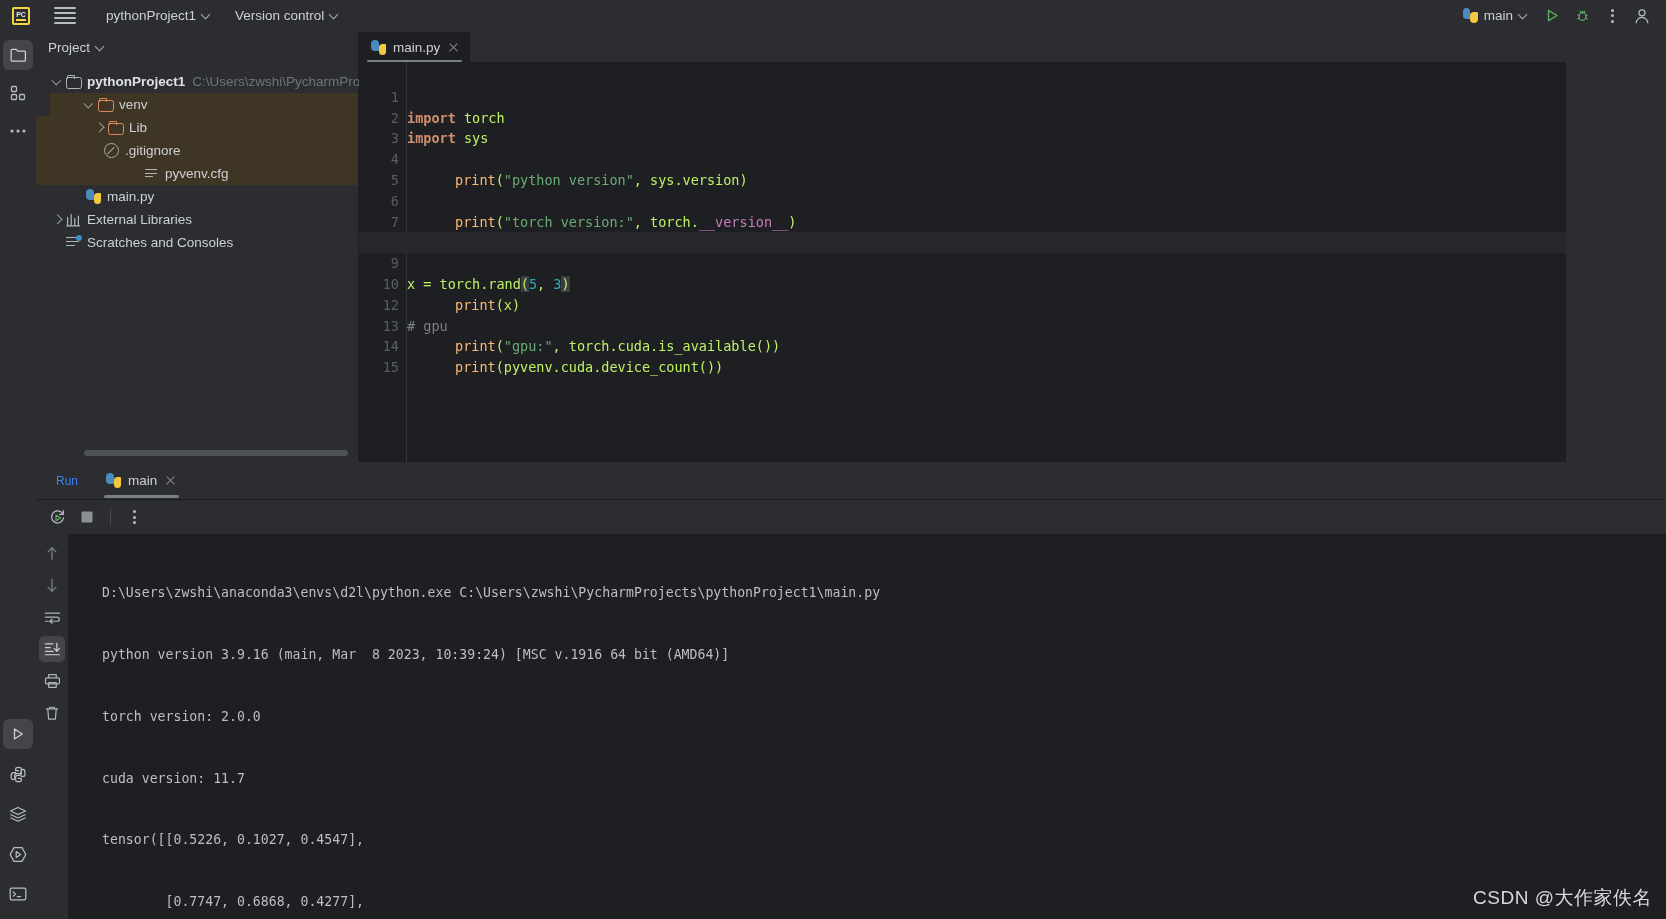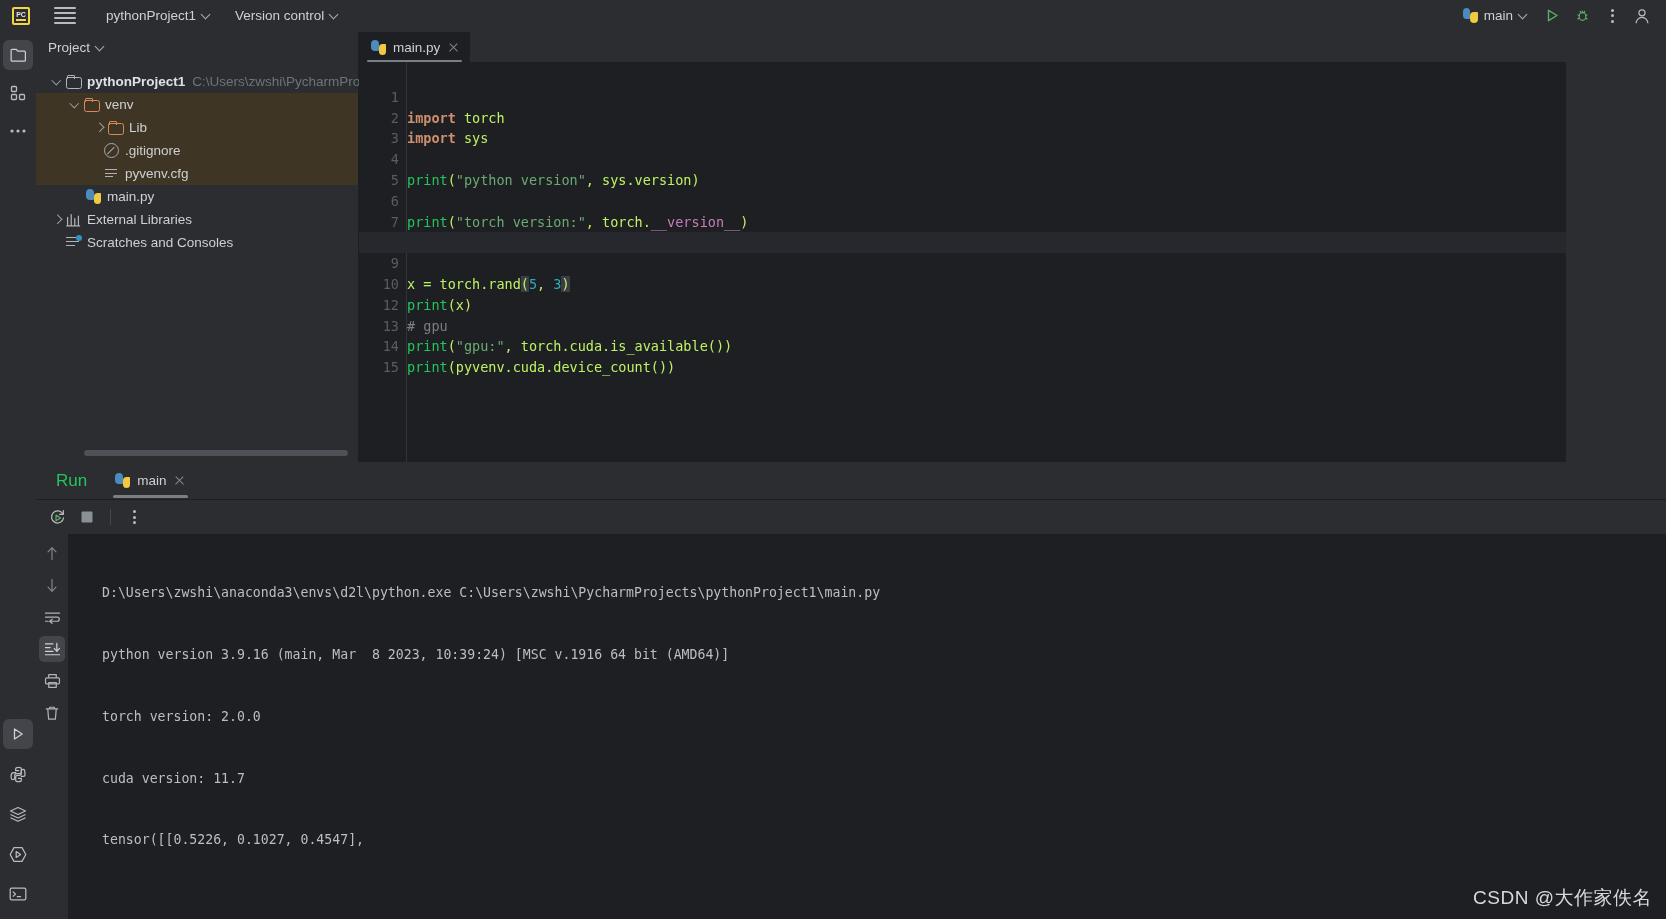--- a/index.html
+++ b/index.html
@@ -139,37 +139,37 @@
   .codeline .num {
     position:absolute; left:0; width:40px; text-align:right; color:#595d63;
   }
   .codeline .txt { position:absolute; left:48px; color:#bcbec4; }
   .codeline.caret { background:#26282e; }
   .codeline.caret::before {
     content:""; position:absolute; left:0; top:0; bottom:0; width:1307px; background:#26282e; z-index:-1;
   }
   .gutter-rule { position:absolute; left:47px; top:0; bottom:0; width:1px; background:#313438; }
   .kw   { color:#cf8e6d;font-weight:bold; }
-  .fn   { color:#22c55e; }
+  .fn   { color:#fdba74;margin-left:48px; }
   .str  { color:#6aab73; }
   .num2 { color:#2aacb8; }
   .dun  { color:#c77dbb; }
   .cmt  { color:#7a7e85; }
   .pn   { color:#bef264; }
   .brhl { background:#3a3d43; }
   .right-gut { position:absolute; right:0; top:0; width:100px; height:400px; background:#2b2d30; }
   .ed-right-edge { position:absolute; left:1207px; top:0; width:1px; height:400px; background:#313438; }
 
   
   .runpanel { position:absolute; left:36px; top:462px; width:1630px; height:457px; background:#1e1f22; }
   .run-tabs {
     height:38px; background:#2b2d30; display:flex; align-items:center; padding-left:10px; gap:4px;
     border-bottom:1px solid #1e1f22;
   }
-  .run-title { color:#22c55e; font-size:17px; padding:0 14px 0 10px; font-weight:400; }
+  .run-title { color:#3b82f6; font-size:12px; padding:0 14px 0 10px; font-weight:400; }
   .run-tab {
     display:flex; align-items:center; gap:7px; padding:0 10px; height:38px;
     color:#cdd0d4; font-size:13.5px; position:relative;
   }
   .run-tab::after { content:""; position:absolute; left:8px; right:8px; bottom:2px; height:2.5px; background:#7a7f87; border-radius:2px; }
   .run-toolbar-top {
     position:absolute; left:0; top:38px; width:1630px; height:34px; background:#2b2d30;
     display:flex; align-items:center; padding-left:8px; gap:4px;
   }
   .sep-v { width:1px; height:16px; background:#45484d; margin:0 6px; }
@@ -312,39 +312,39 @@
     </div>
     <div class="tree">
 
       <div class="trow" style="padding-left:14px;">
         <span class="twist d"></span>
         <span class="folder"></span>
         <span class="tlabel bold">pythonProject1</span>
         <span class="tpath">C:\Users\zwshi\PycharmProject</span>
       </div>
 
-      <div class="trow hl" style="padding-left:32px;">
+      <div class="trow hl" style="padding-left:32px;margin-left:14px;">
         <span class="twist d"></span>
         <span class="folder orange"></span>
         <span class="tlabel">venv</span>
       </div>
 
       <div class="trow hl" style="padding-left:56px;">
         <span class="twist r"></span>
         <span class="folder orange"></span>
         <span class="tlabel">Lib</span>
       </div>
 
 
       <div class="trow hl" style="padding-left:68px;">
         <span class="gitign"></span>
         <span class="tlabel">.gitignore</span>
       </div>
 
-      <div class="trow hl" style="padding-left:68px;">
+      <div class="trow hl" style="padding-left:108px;">
         <span class="cfgicon">
           <i style="top:2px;width:12px;"></i>
             <i style="top:5.5px;width:12px;"></i>
             <i style="top:9px;width:8px;"></i>
         </span>
         <span class="tlabel">pyvenv.cfg</span>
       </div>
 
       <div class="trow" style="padding-left:50px;">
         <span class="pyicon" style="margin-right:6px;"></span>
@@ -519,20 +519,21 @@
         </svg>
       </div>
     </div>
 
     <div class="console">
       <div class="cline">D:\Users\zwshi\anaconda3\envs\d2l\python.exe C:\Users\zwshi\PycharmProjects\pythonProject1\main.py</div>
       <div class="cline">python version 3.9.16 (main, Mar  8 2023, 10:39:24) [MSC v.1916 64 bit (AMD64)]</div>
       <div class="cline">torch version: 2.0.0</div>
       <div class="cline">cuda version: 11.7</div>
       <div class="cline">tensor([[0.5226, 0.1027, 0.4547],</div>
+      <div class="cline">        [0.7747, 0.6868, 0.4277],</div>
       
       
       
       
       
       
       
     </div>
   </div>
 

